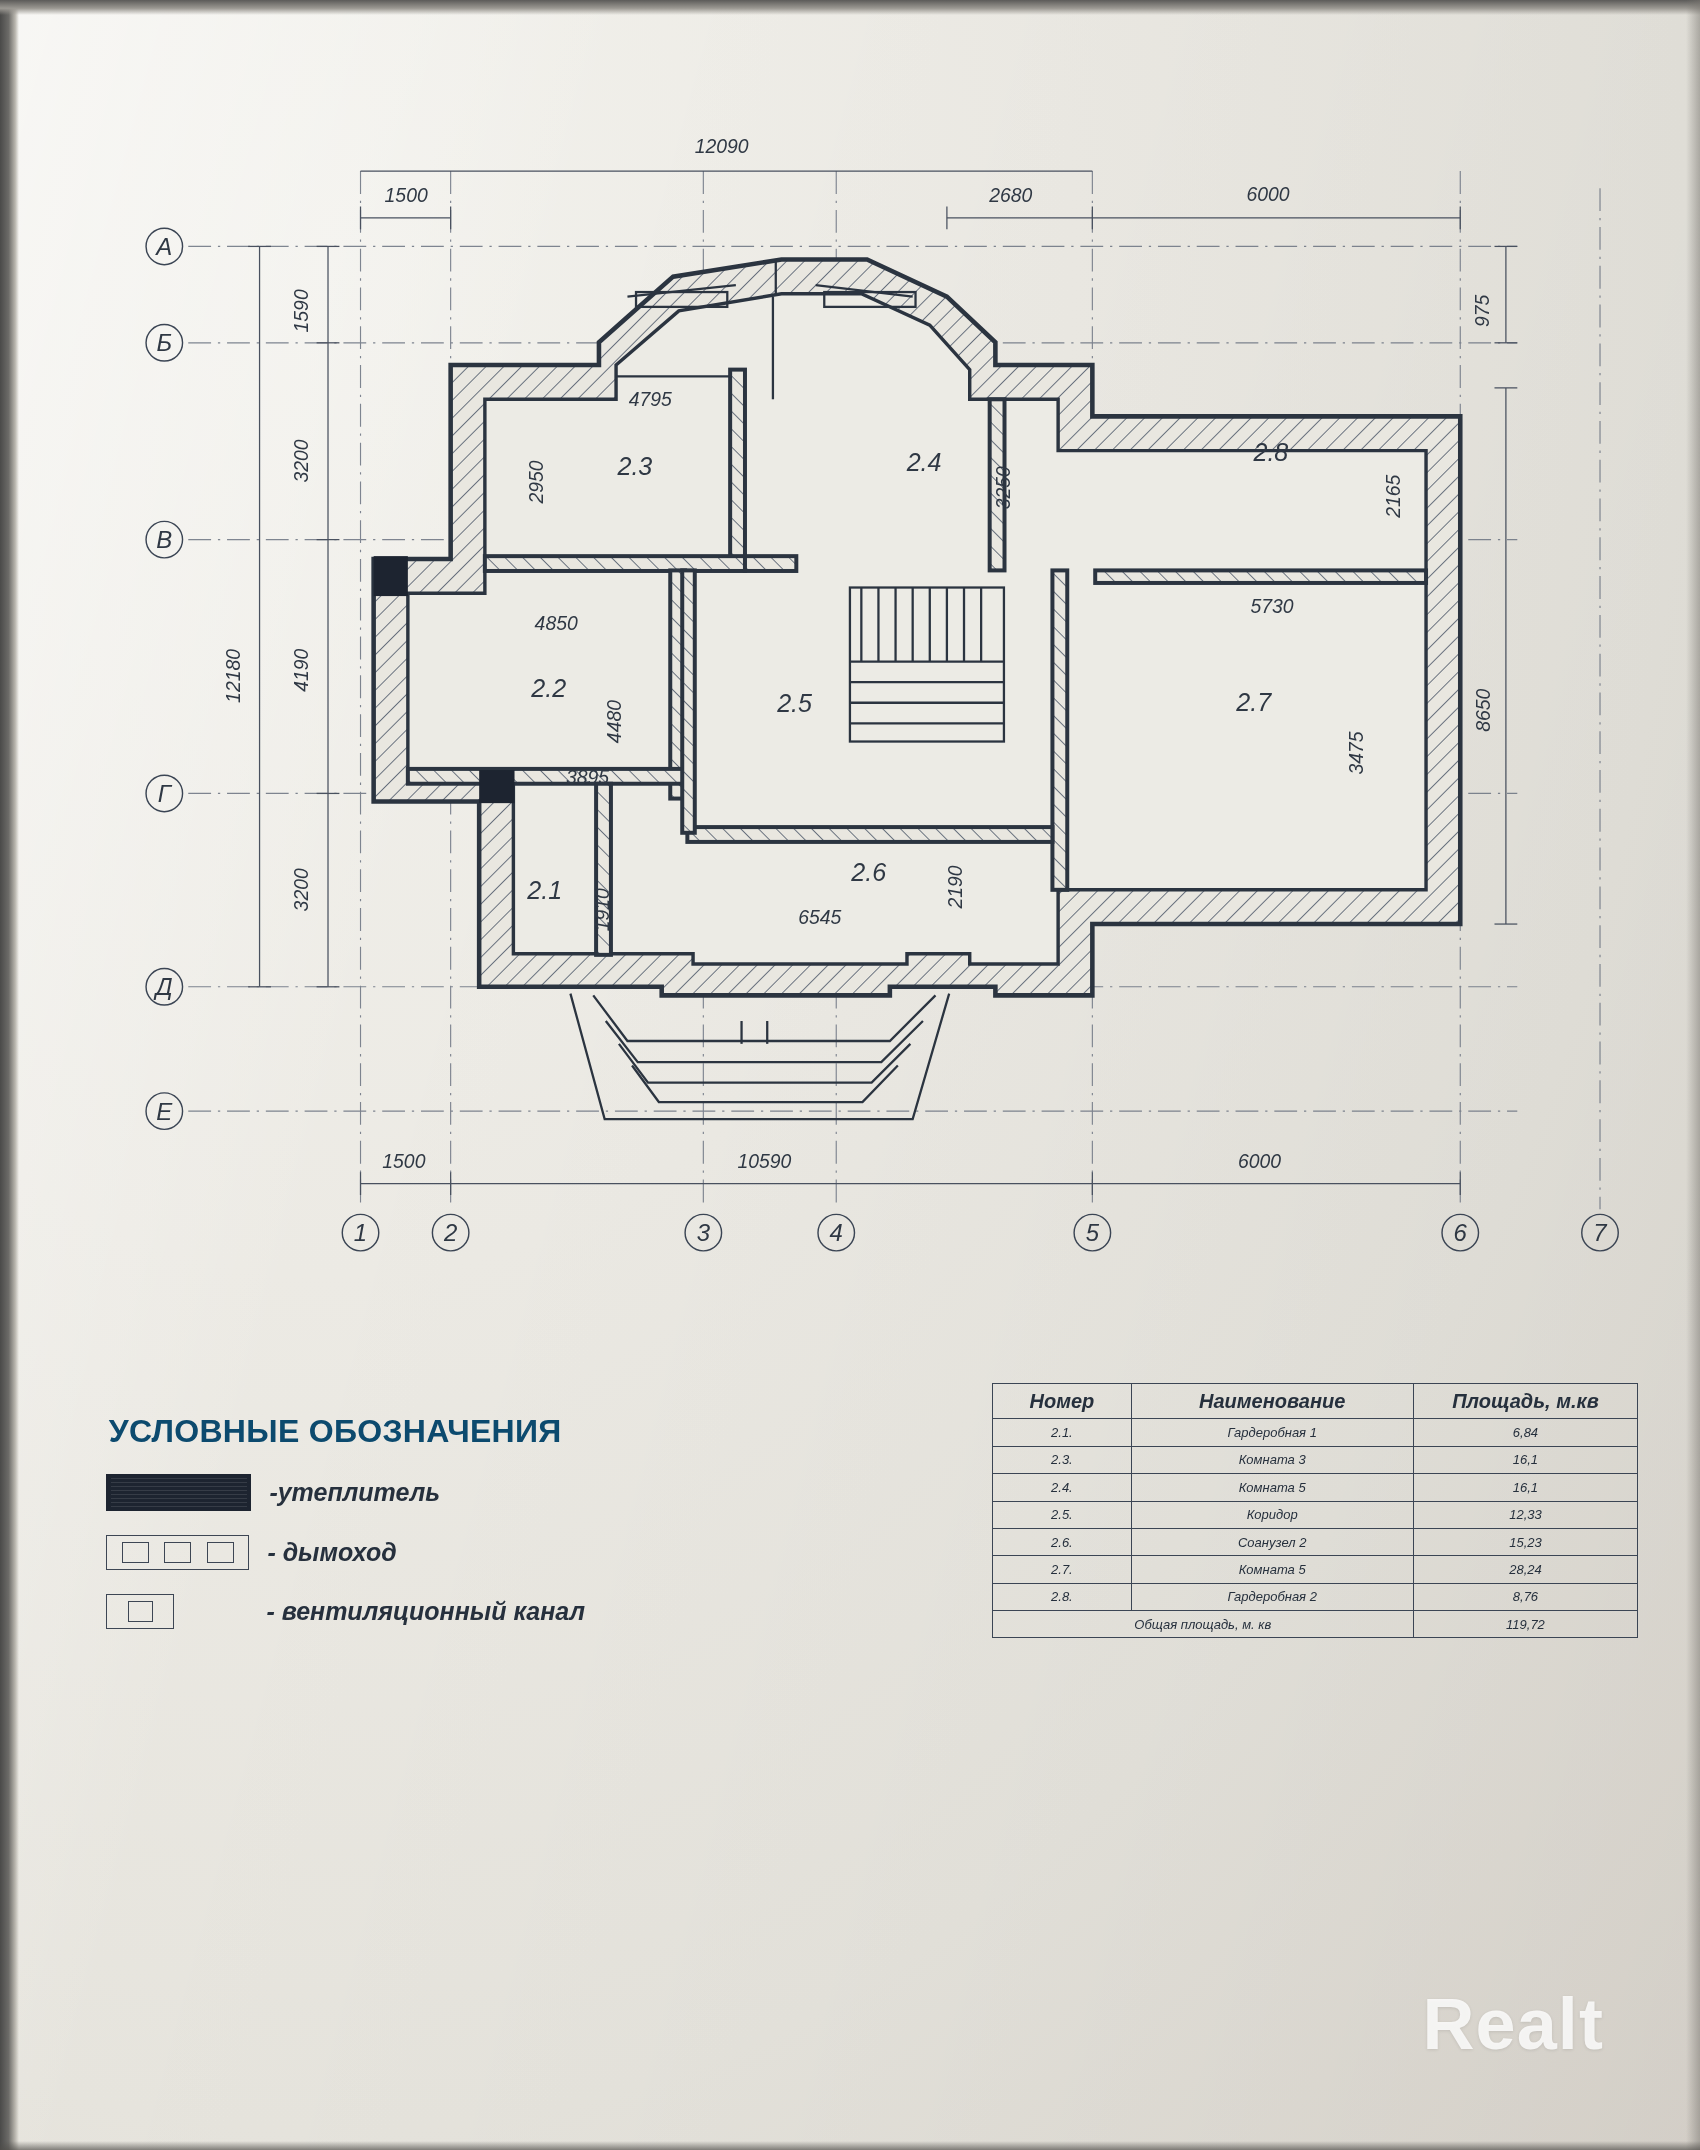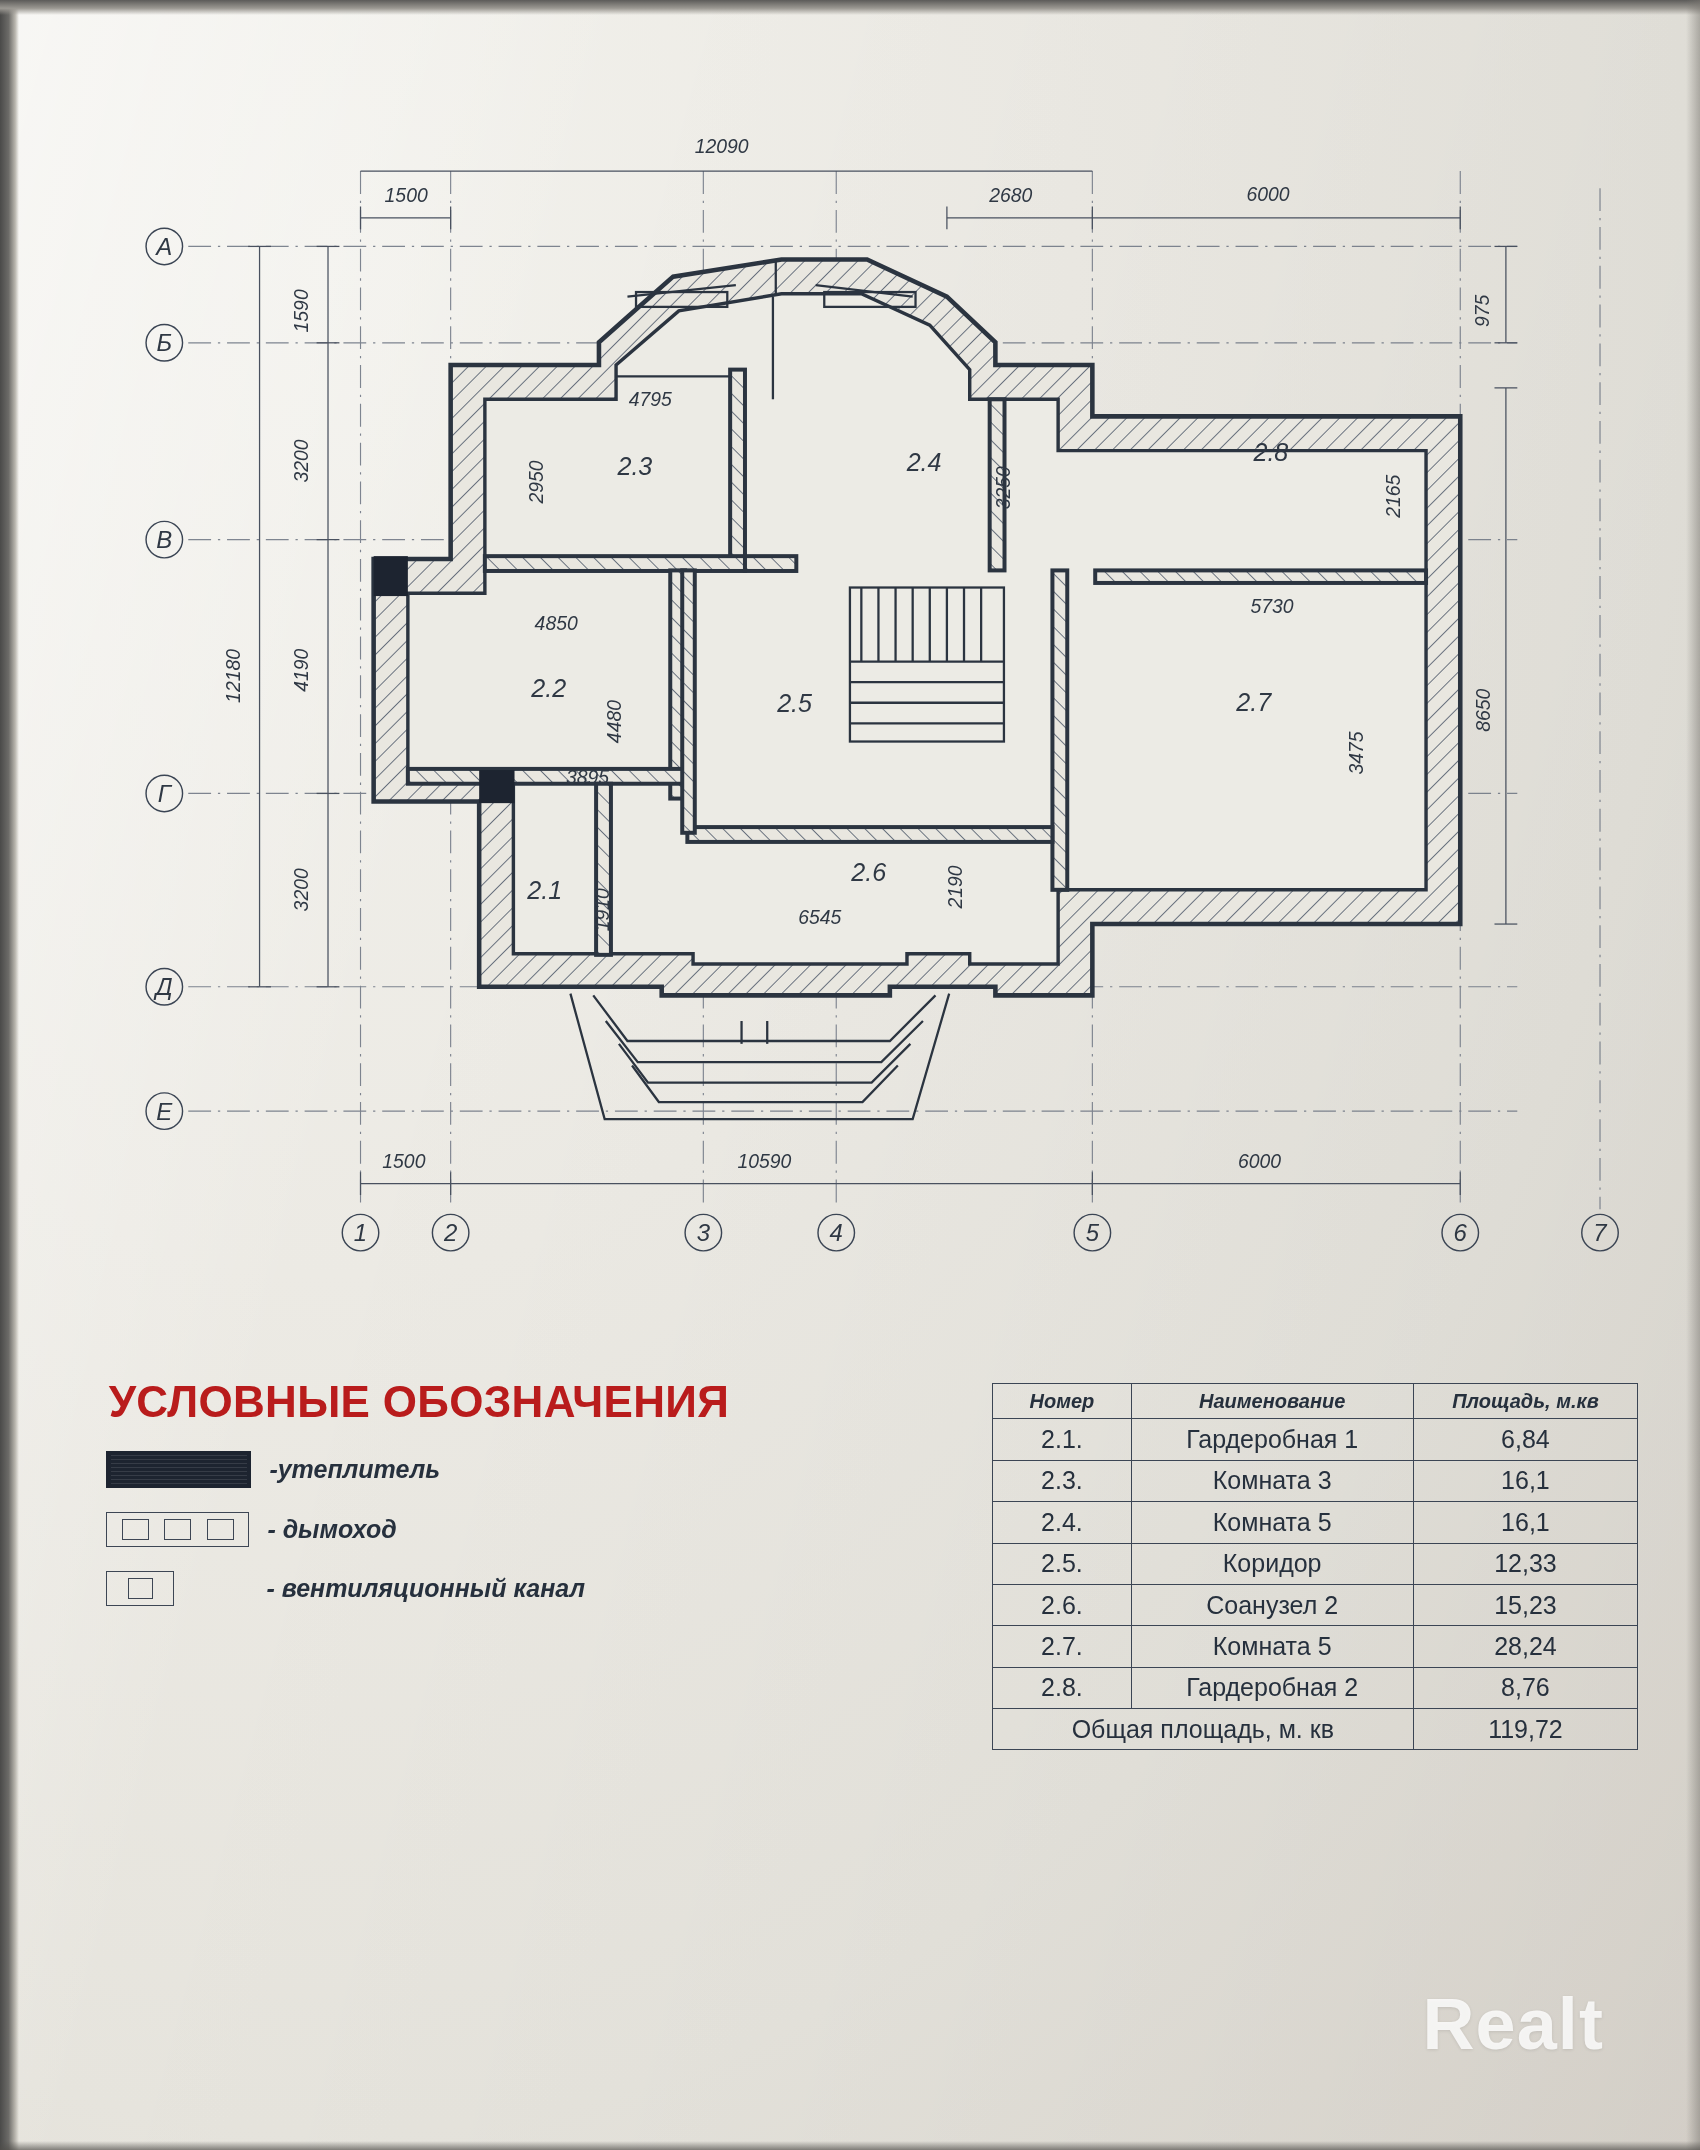--- a/index.html
+++ b/index.html
@@ -65,25 +65,26 @@
 
   
   #legend {
     position: absolute;
     left: 103px;
     top: 1377px;
     width: 890px;
     color: #2b3340;
   }
   #legend .legend-title {
-    font-size: 44px;
+    font-size: 32px;
     font-weight: bold;
     letter-spacing: 0.3px;
-    color: #b91c1c;
+    color: #0c4a6e;
     margin-left: 5.7px;
+    margin-top: 36px;
   }
   .legend-row {
     display: flex;
     align-items: center;
     margin-top: 24px;
   }
   .legend-row .swatch {
     width: 143px;
     flex: 0 0 143px;
     height: 35px;
@@ -164,24 +165,25 @@
   #room-table {
     position: absolute;
     left: 992px;
     top: 1383px;
     border-collapse: collapse;
     color: #26303d;
     background: transparent;
   }
   #room-table td, #room-table th {
     border: 1.1px solid #3b4554;
-    font-size: 25px;
+    font-size: 13px;
     font-weight: normal;
     padding: 5.7px 3.4px;
     text-align: center;
+    font-style: italic;
     color: #26303d;
     background: transparent;
   }
   #room-table th {
     font-weight: bold;
     font-style: italic;
     font-size: 20px;
   }
   #room-table .col-num { width: 131px; }
   #room-table .col-name { width: 274px; }

